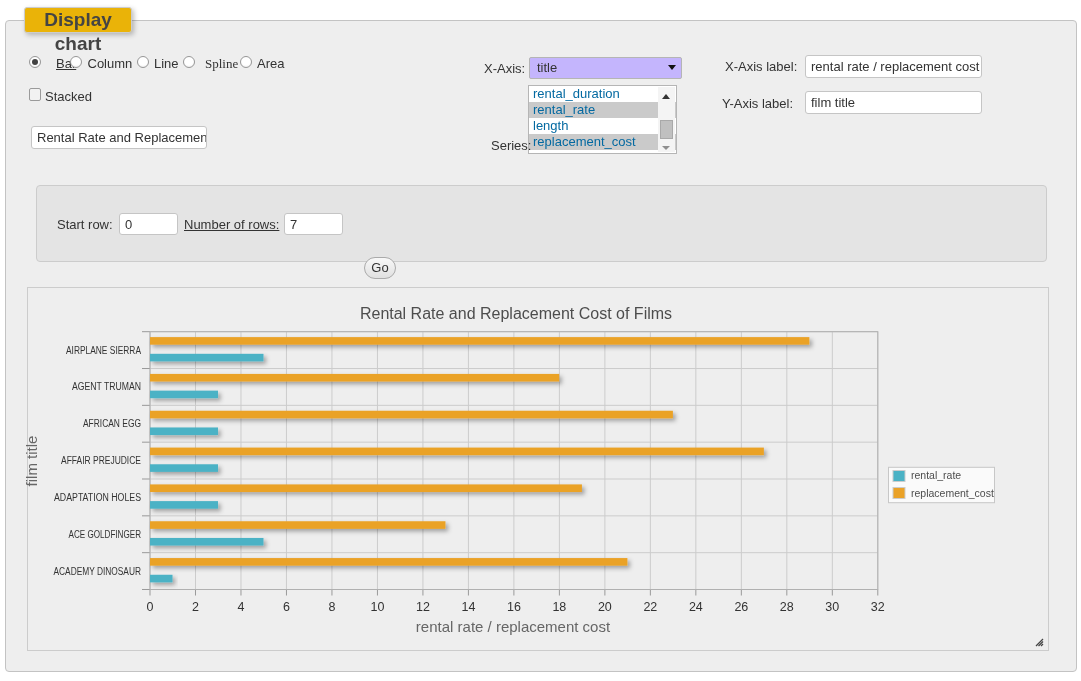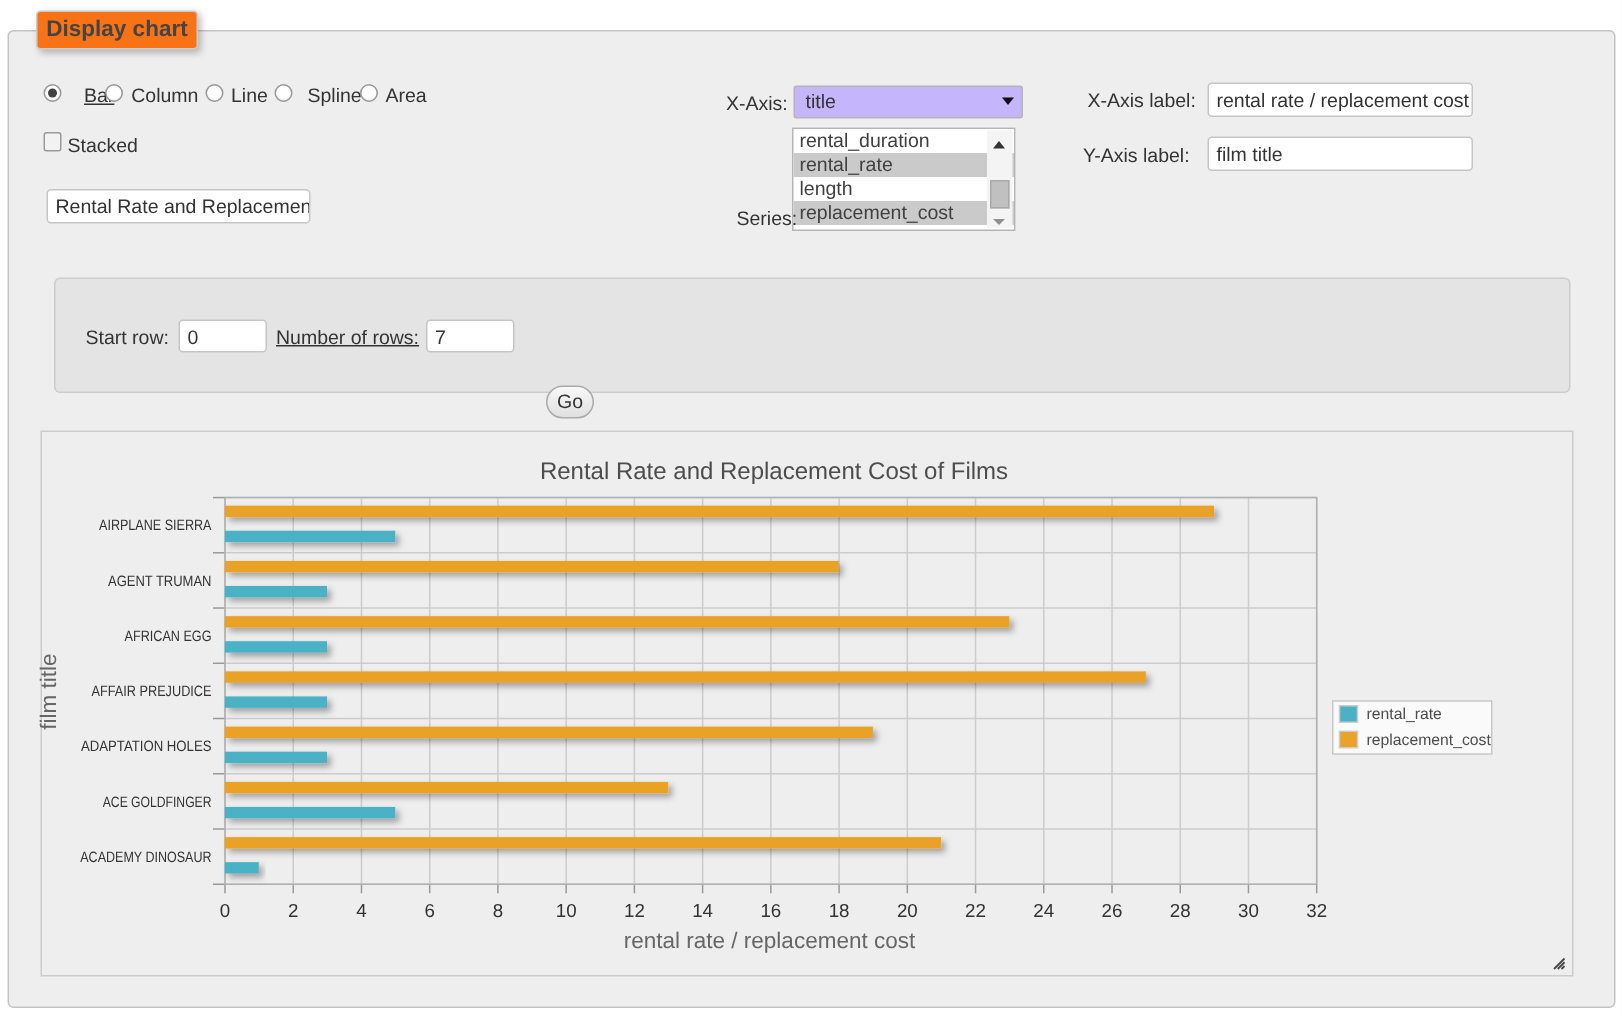--- a/index.html
+++ b/index.html
@@ -1,47 +1,47 @@
 <!DOCTYPE html>
 <html><head>
 <meta charset="utf-8">
 <style>
 * { margin:0; padding:0; box-sizing:border-box; }
 html,body { width:1081px; height:681px; background:#fff; font-family:"Liberation Sans", sans-serif; overflow:hidden; }
 .abs { position:absolute; }
 #fieldset { left:5px; top:20px; width:1072px; height:652px; background:#eeeeee; border:1px solid #c3c3c3; border-radius:4px; }
-#legendbox { left:24px; top:7px; width:108px; height:26px; text-align:center; background:#f97316; border:1px solid #ccc; border-radius:3px; box-shadow:2px 2px 5px rgba(0,0,0,0.25); line-height:24px; font-size:15px; font-weight:bold; color:#444; }
+#legendbox { left:24px; top:7px; width:108px; height:26px; text-align:center; background:#eab308; border:1px solid #ccc; border-radius:3px; box-shadow:2px 2px 5px rgba(0,0,0,0.25); line-height:24px; font-size:19px; font-weight:bold; color:#444; }
 .radio { width:12px; height:12px; border-radius:50%; background:radial-gradient(circle at 50% 35%, #ffffff 55%, #e2e2e2); border:1px solid #979797; }
 .radio.checked::after { content:""; position:absolute; left:2px; top:2px; width:6px; height:6px; border-radius:50%; background:#424242; }
 .cb { width:12.5px; height:12.5px; border:1px solid #9a9a9a; border-radius:2px; background:#f2f2f2; }
 .lbl { font-size:13px; color:#333; line-height:15px; }
 .input { background:#fff; border:1px solid #c5c5c5; border-radius:3px; font-size:13px; color:#333; line-height:21px; padding:0 5px; white-space:nowrap; overflow:hidden; }
 #panel { left:36px; top:185px; width:1011px; height:77px; background:#e4e4e4; border:1px solid #ccc; border-radius:4px; }
 #gobtn { left:364px; top:213px; width:32px; height:22px; border:1px solid #aaa; border-radius:11px; background:linear-gradient(#f8f8f8,#e0e0e0); font-size:13px; color:#333; text-align:center; line-height:20px;margin-top:44px; }
 #chartbox { left:27px; top:287px; width:1022px; height:364px; background:#eee; border:1px solid #ccc; }
 #selectbox { left:529px; top:57px; width:153px; height:22px; background:#c4b5fd; border:1px solid #b5b5b5; border-radius:2px; font-size:13px; color:#333; line-height:20px; padding:0 7px; }
 #selarrow { left:668px; top:64.5px; width:0; height:0; border-left:4px solid transparent; border-right:4px solid transparent; border-top:5px solid #111; }
 #listbox { left:528px; top:85px; width:149px; height:69px; background:#fff; border:1px solid #b5b5b5; overflow:hidden; }
-.opt { height:16px; font-size:13px; line-height:16px; padding:0 0 0 4px; color:#404040; white-space:nowrap; }
+.opt { height:16px; font-size:13px; line-height:16px; padding:0 0 0 4px; color:#0369a1; white-space:nowrap; }
 .opt.sel { background:#cacaca; }
 #sbar { position:absolute; right:1px; top:1px; width:17px; height:65px; background:#f4f4f4; }
 </style>
 </head>
 <body>
 <div class="abs" id="fieldset"></div>
 <div class="abs" id="legendbox">Display chart</div>
 
 <div class="abs radio checked" style="left:28.5px; top:56px;"></div>
 <div class="abs lbl" style="left:56px; top:56px;text-decoration:underline;">Bar</div>
 <div class="abs radio" style="left:69.5px; top:56px;"></div>
 <div class="abs lbl" style="left:87.5px; top:56px;">Column</div>
 <div class="abs radio" style="left:136.5px; top:56px;"></div>
 <div class="abs lbl" style="left:154px; top:56px;">Line</div>
 <div class="abs radio" style="left:182.5px; top:56px;"></div>
-<div class="abs lbl" style="left:205px; top:56px;">Spline</div>
+<div class="abs lbl" style="left:205px; top:56px;font-family:Liberation Serif, serif;">Spline</div>
 <div class="abs radio" style="left:239.5px; top:56px;"></div>
 <div class="abs lbl" style="left:257px; top:56px;">Area</div>
 
 <div class="abs cb" style="left:28.5px; top:88px;"></div>
 <div class="abs lbl" style="left:45px; top:89px;">Stacked</div>
 
 <div class="abs input" style="left:31px; top:126px; width:176px; height:23px;">Rental Rate and Replacement Cost of Films</div>
 
 <div class="abs lbl" style="left:484px; top:61px;text-align:center;">X-Axis:</div>
 <div class="abs" id="selectbox">title</div>

